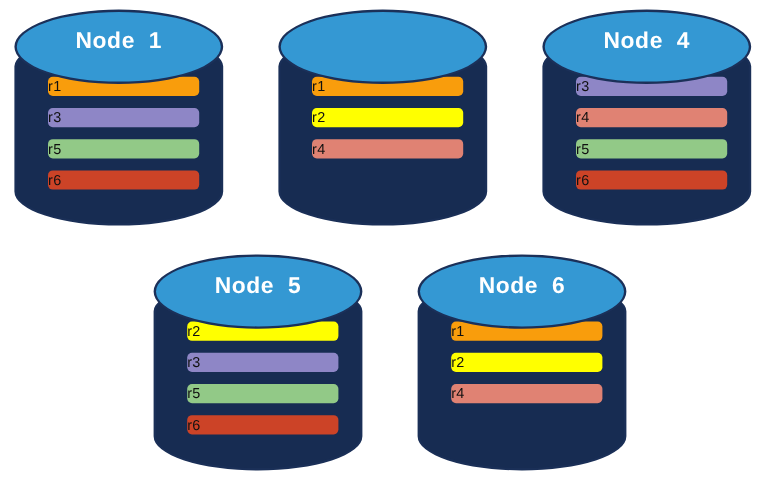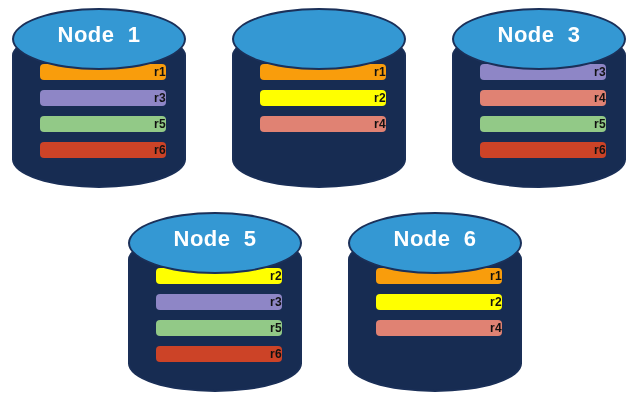--- a/index.html
+++ b/index.html
@@ -52,44 +52,44 @@
     border-radius: 50%;
   }
 
   .node-title {
     position: absolute;
     left: 0;
     top: 16px;
     width: 174px;
     text-align: center;
     color: #ffffff;
-    font-size: 22px;
+    font-size: 19px;
     font-weight: bold;
     letter-spacing: 0.5px;
     white-space: pre;
     line-height: 22px;
     user-select: none;
   }
 
   
   .bars {
     position: absolute;
     left: 28px;
     top: 56px;
     width: 126px;
   }
 
   .bar {
     position: relative;
     height: 16px;
     margin-bottom: 10px;
     border-radius: 4px;
-    text-align: right;
+    text-align: left;
     font-size: 12px;
-    font-weight: bold;
+    font-weight: normal;
     color: #111111;
     line-height: 16px;
     letter-spacing: 0.3px;
     box-sizing: border-box;
   }
 
   .bar:last-child { margin-bottom: 0; }
 </style>
 </head>
 <body>
@@ -117,21 +117,21 @@
     </div>
     <div class="node" style="left: 452px; top: 8px;">
       <div class="node-body"></div>
       <div class="bars">
         <div class="bar" style="background: rgb(142, 134, 198);">r3</div>
         <div class="bar" style="background: rgb(224, 130, 115);">r4</div>
         <div class="bar" style="background: rgb(146, 201, 135);">r5</div>
         <div class="bar" style="background: rgb(204, 67, 39);">r6</div>
       </div>
       <div class="node-top"></div>
-      <div class="node-title">Node  3</div>
+      <div class="node-title">Node  4</div>
     </div>
     <div class="node" style="left: 128px; top: 212px;">
       <div class="node-body"></div>
       <div class="bars">
         <div class="bar" style="background: rgb(255, 255, 0);">r2</div>
         <div class="bar" style="background: rgb(142, 134, 198);">r3</div>
         <div class="bar" style="background: rgb(146, 201, 135);">r5</div>
         <div class="bar" style="background: rgb(204, 67, 39);">r6</div>
       </div>
       <div class="node-top"></div>

